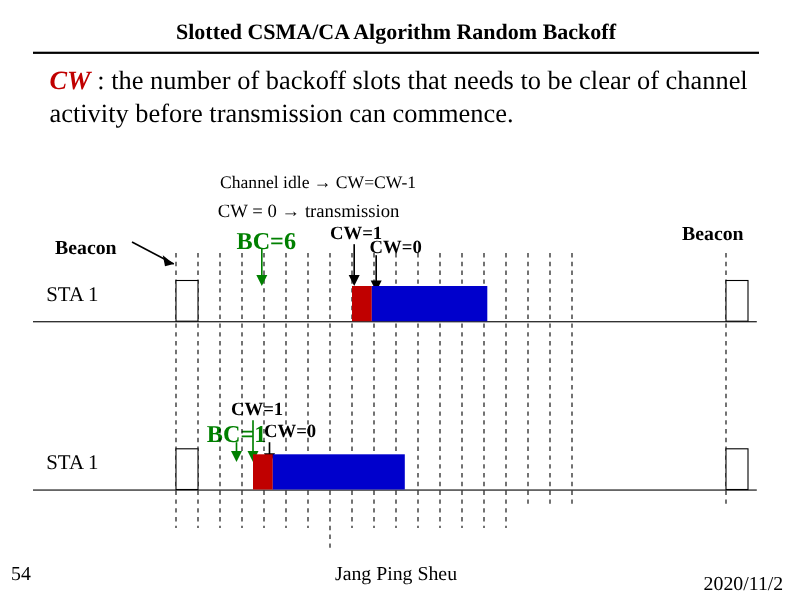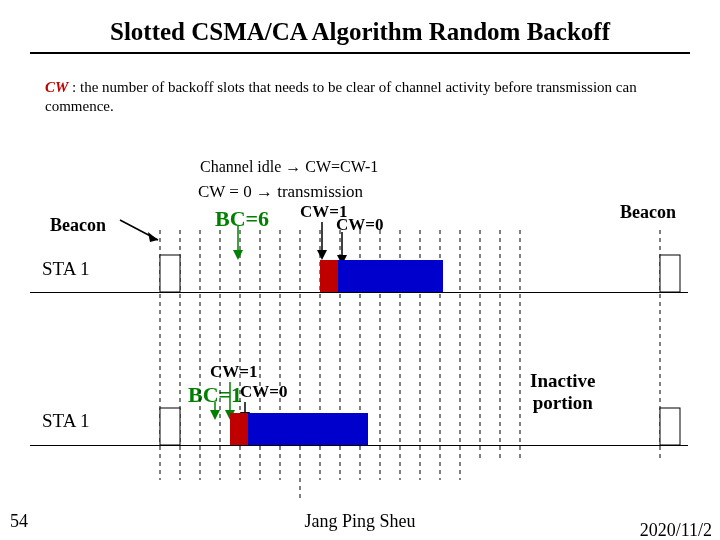--- a/index.html
+++ b/index.html
@@ -1,18 +1,18 @@
 <!DOCTYPE html>
 <html><head>
 <meta charset="utf-8">
 <style>
 body{margin:0;font-family:"Times New Roman",serif;background:#fff;color:#000;width:720px;height:540px;position:relative;overflow:hidden}
-.title{font-size:25px;font-weight:bold;text-align:center;padding:18px 20px 6px}
+.title{font-size:20px;font-weight:bold;text-align:center;padding:18px 20px 6px}
 .hr{border-top:2px solid #000;margin:0 30px}
-.def{font-size:15px;padding:24px 40px 0 45px;line-height:1.25}
+.def{font-size:24px;padding:10px 40px 0 45px;line-height:1.25}
 .cw-red{color:#c00000;font-style:italic;font-weight:bold}
 .stage{position:absolute;left:30px;top:160px;right:30px;bottom:40px}
 .lbl{position:absolute;font-size:17px;white-space:nowrap}
 .ital{}
 .bold{font-weight:bold}
 .green{color:#008000}
 .sta{position:absolute;left:12px;font-size:19px}
 .baseline{position:absolute;height:1px;background:#000}
 .footer-l{position:absolute;left:10px;bottom:8px;font-size:18px}
 .footer-c{position:absolute;left:0;right:0;bottom:8px;text-align:center;font-size:18px}
@@ -47,24 +47,20 @@
   <div class="lbl ital bold" style="left:270px;top:42px;font-size:17px">CW=1</div>
   <div class="lbl ital bold" style="left:306px;top:55px;font-size:17px">CW=0</div>
 
   <div class="sta" style="top:98px">STA 1</div>
   <div class="baseline" style="left:0;top:132px;width:658px"></div>
 
   <div class="lbl ital bold" style="left:180px;top:202px;font-size:17px">CW=1</div>
   <div class="lbl ital bold green" style="left:158px;top:222px;font-size:22px">BC=1</div>
   <div class="lbl ital bold" style="left:210px;top:222px;font-size:17px">CW=0</div>
 
-  <div class="lbl bold ital" style="left:500px;top:210px;font-size:19px;text-align:center">
-    <span>Inactive</span><br>
-    <span>portion</span>
-  </div>
 
   <div class="sta" style="top:250px">STA 1</div>
   <div class="baseline" style="left:0;top:285px;width:658px"></div>
 
   <svg width="660" height="340" style="left:0;top:0">
 
     <line x1="90" y1="60" x2="128" y2="80" class="arrow"></line>
     <polygon points="128,80 118,72 120,82" class="arrowhead"></polygon>
 
     <g class="dash">

